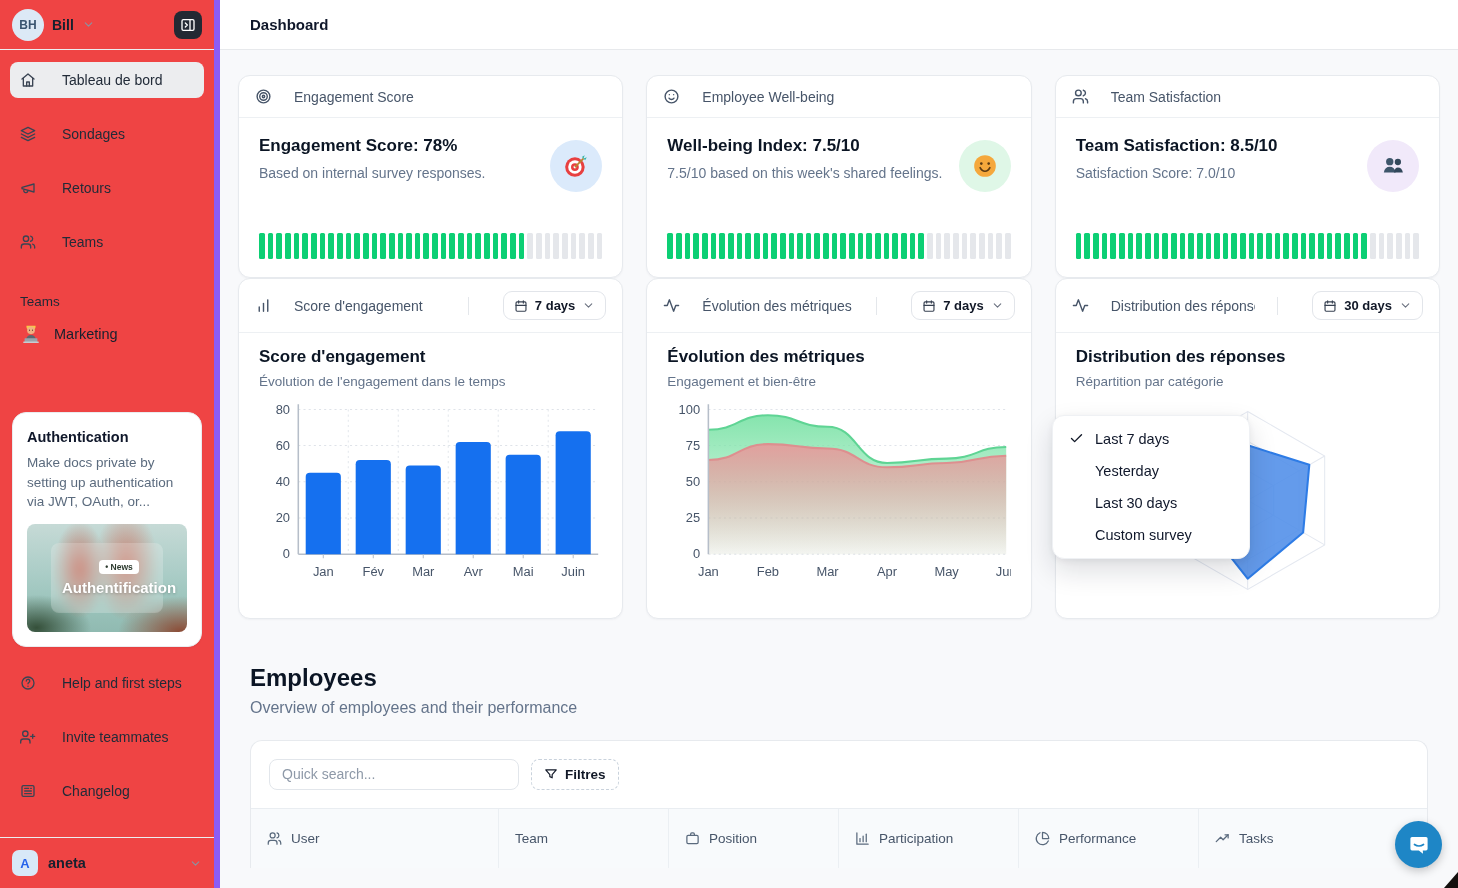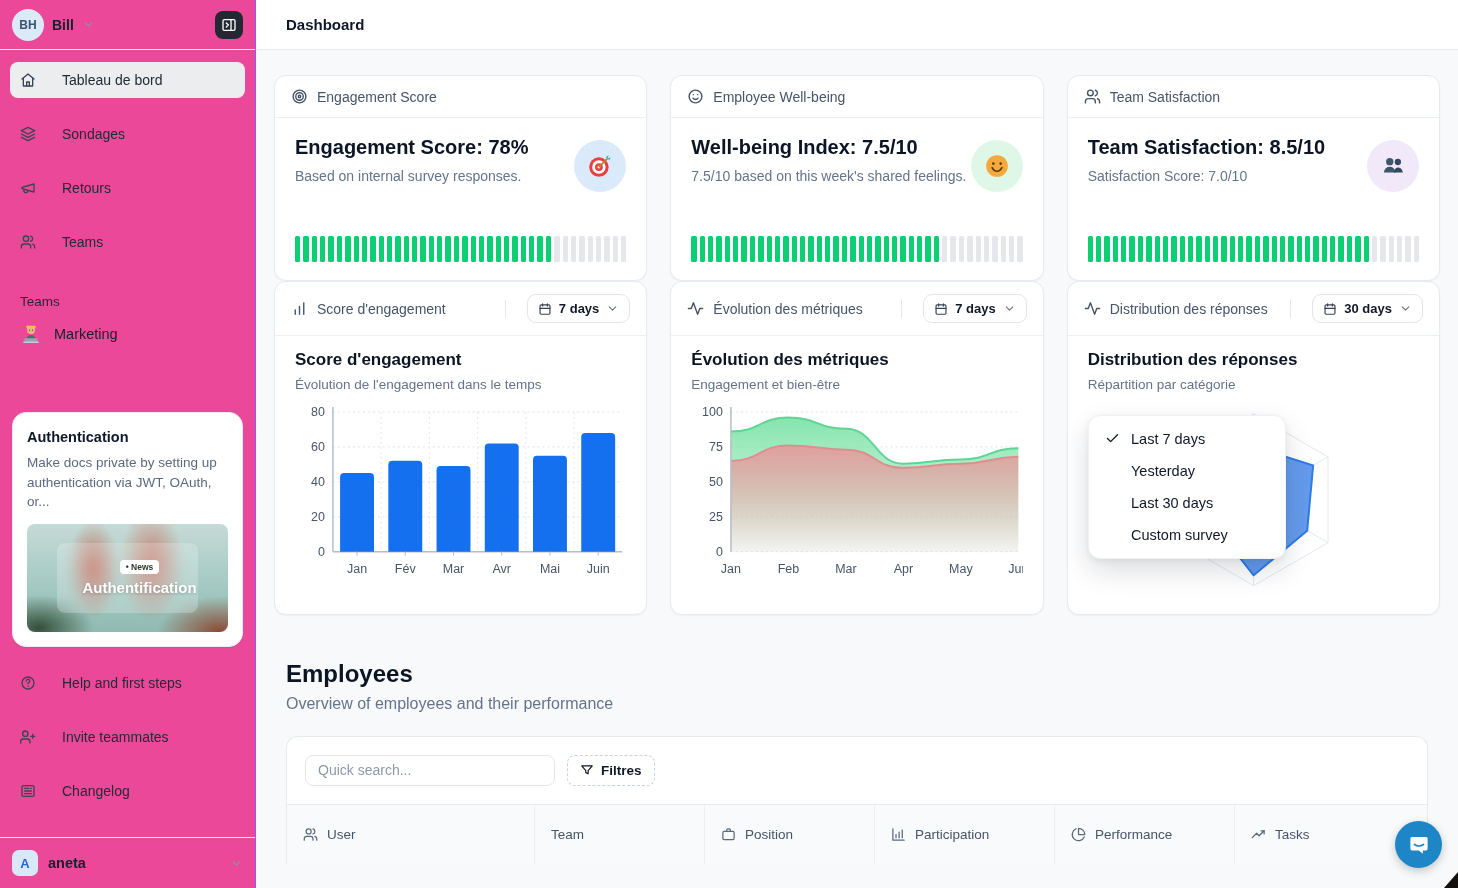--- a/index.html
+++ b/index.html
@@ -3,21 +3,21 @@
 <meta charset="utf-8">
 <style>
   * { margin:0; padding:0; box-sizing:border-box; }
   html,body { width:1458px; height:888px; overflow:hidden; }
   body { font-family:"Liberation Sans", sans-serif; background:#F8F9FB; color:#0F172A; position:relative; display:flex; }
   svg { display:block; }
   svg text { font-family:"Liberation Sans", sans-serif; }
   .ic { width:16px; height:16px; stroke:currentColor; fill:none; stroke-width:2; stroke-linecap:round; stroke-linejoin:round; flex:none; }
 
   
-  .sidebar { width:256px; height:100%; background:#ec4899; border-right:1px solid #8b5cf6; display:flex; flex-direction:column; flex:none; }
+  .sidebar { width:220px; height:100%; background:#ef4444; border-right:6px solid #8b5cf6; display:flex; flex-direction:column; flex:none; }
   .sb-head { height:50px; display:flex; align-items:center; gap:8px; padding:0 12px; border-bottom:1px solid #ECEEF1; }
   .avatar-bh { width:32px; height:32px; border-radius:50%; background:#DCE9F6; color:#3A5570; font-size:12px; font-weight:bold; display:flex; align-items:center; justify-content:center; }
   .sb-user-name { font-size:14px; font-weight:700; color:#16202E; }
   .chev { width:13px; height:13px; stroke:#8A94A3; fill:none; stroke-width:2; stroke-linecap:round; stroke-linejoin:round; }
   .sb-toggle { margin-left:auto; width:28px; height:28px; border-radius:8px; background:#232933; display:flex; align-items:center; justify-content:center; cursor:pointer; }
   .sb-nav { padding:12px 10px 4px; }
   .sb-item { height:36px; display:flex; align-items:center; gap:26px; padding:0 10px; border-radius:8px; font-size:14px; color:#222B38; cursor:pointer; margin-bottom:18px; }
   .sb-item .ic { color:#3A4453; }
   .sb-item.active { background:#ECEDEF; font-weight:500; }
   .sb-section-label { padding:12px 20px 6px; font-size:13.5px; font-weight:500; color:#1E2936; }
@@ -47,26 +47,26 @@
   .sb-account .chev { margin-left:auto; }
 
   
   .main { flex:1; display:flex; flex-direction:column; min-width:0; }
   .topbar { height:50px; background:#FFFFFF; border-bottom:1px solid #E7E9EC; display:flex; align-items:center; padding:0 30px; flex:none; }
   .topbar-title { font-size:15px; font-weight:600; color:#0F172A; }
   .content { flex:1; padding:25px 18px 0; position:relative; overflow:hidden; }
 
   .stats-row, .charts-row { display:grid; grid-template-columns:repeat(3,1fr); gap:23px; }
   .card { background:#FFFFFF; border:1px solid #E7EAEE; border-radius:12px; box-shadow:0 1px 2px rgba(16,24,40,.04); overflow:hidden; }
-  .card-head { display:flex; align-items:center; gap:9px; padding:12px 16px; border-bottom:1px solid #EDF0F3; color:#475569; font-size:14px; }
+  .card-head { display:flex; align-items:center; gap:22px; padding:12px 16px; border-bottom:1px solid #EDF0F3; color:#475569; font-size:14px; }
   .card-head .ic { width:17px; height:17px; color:#475569; }
   .card-head-label { flex:1; white-space:nowrap; overflow:hidden; }
 
   .stat-body { position:relative; padding:18px 20px 18px; }
-  .stat-title { font-size:20px; font-weight:600; color:#0B1524; }
+  .stat-title { font-size:17px; font-weight:600; color:#0B1524; }
   .stat-sub { font-size:14px; color:#64748B; margin-top:9px; }
   .stat-emoji { position:absolute; top:22px; right:20px; width:52px; height:52px; border-radius:50%; display:flex; align-items:center; justify-content:center; }
   .progress { display:flex; gap:3px; height:26px; margin-top:52px; }
   .progress span { flex:1; border-radius:1.5px; }
 
   .range-divider { width:1px; height:18px; background:#E4E7EB; margin-right:12px; }
   .range-btn { display:flex; align-items:center; gap:7px; border:1px solid #E2E5EA; background:#FFFFFF; border-radius:9px; padding:6px 10px; font-size:13px; font-weight:600; color:#111827; cursor:pointer; }
   .range-btn .ic { width:14px; height:14px; color:#374151; }
   .range-btn .chev { stroke:#6B7280; }
 

